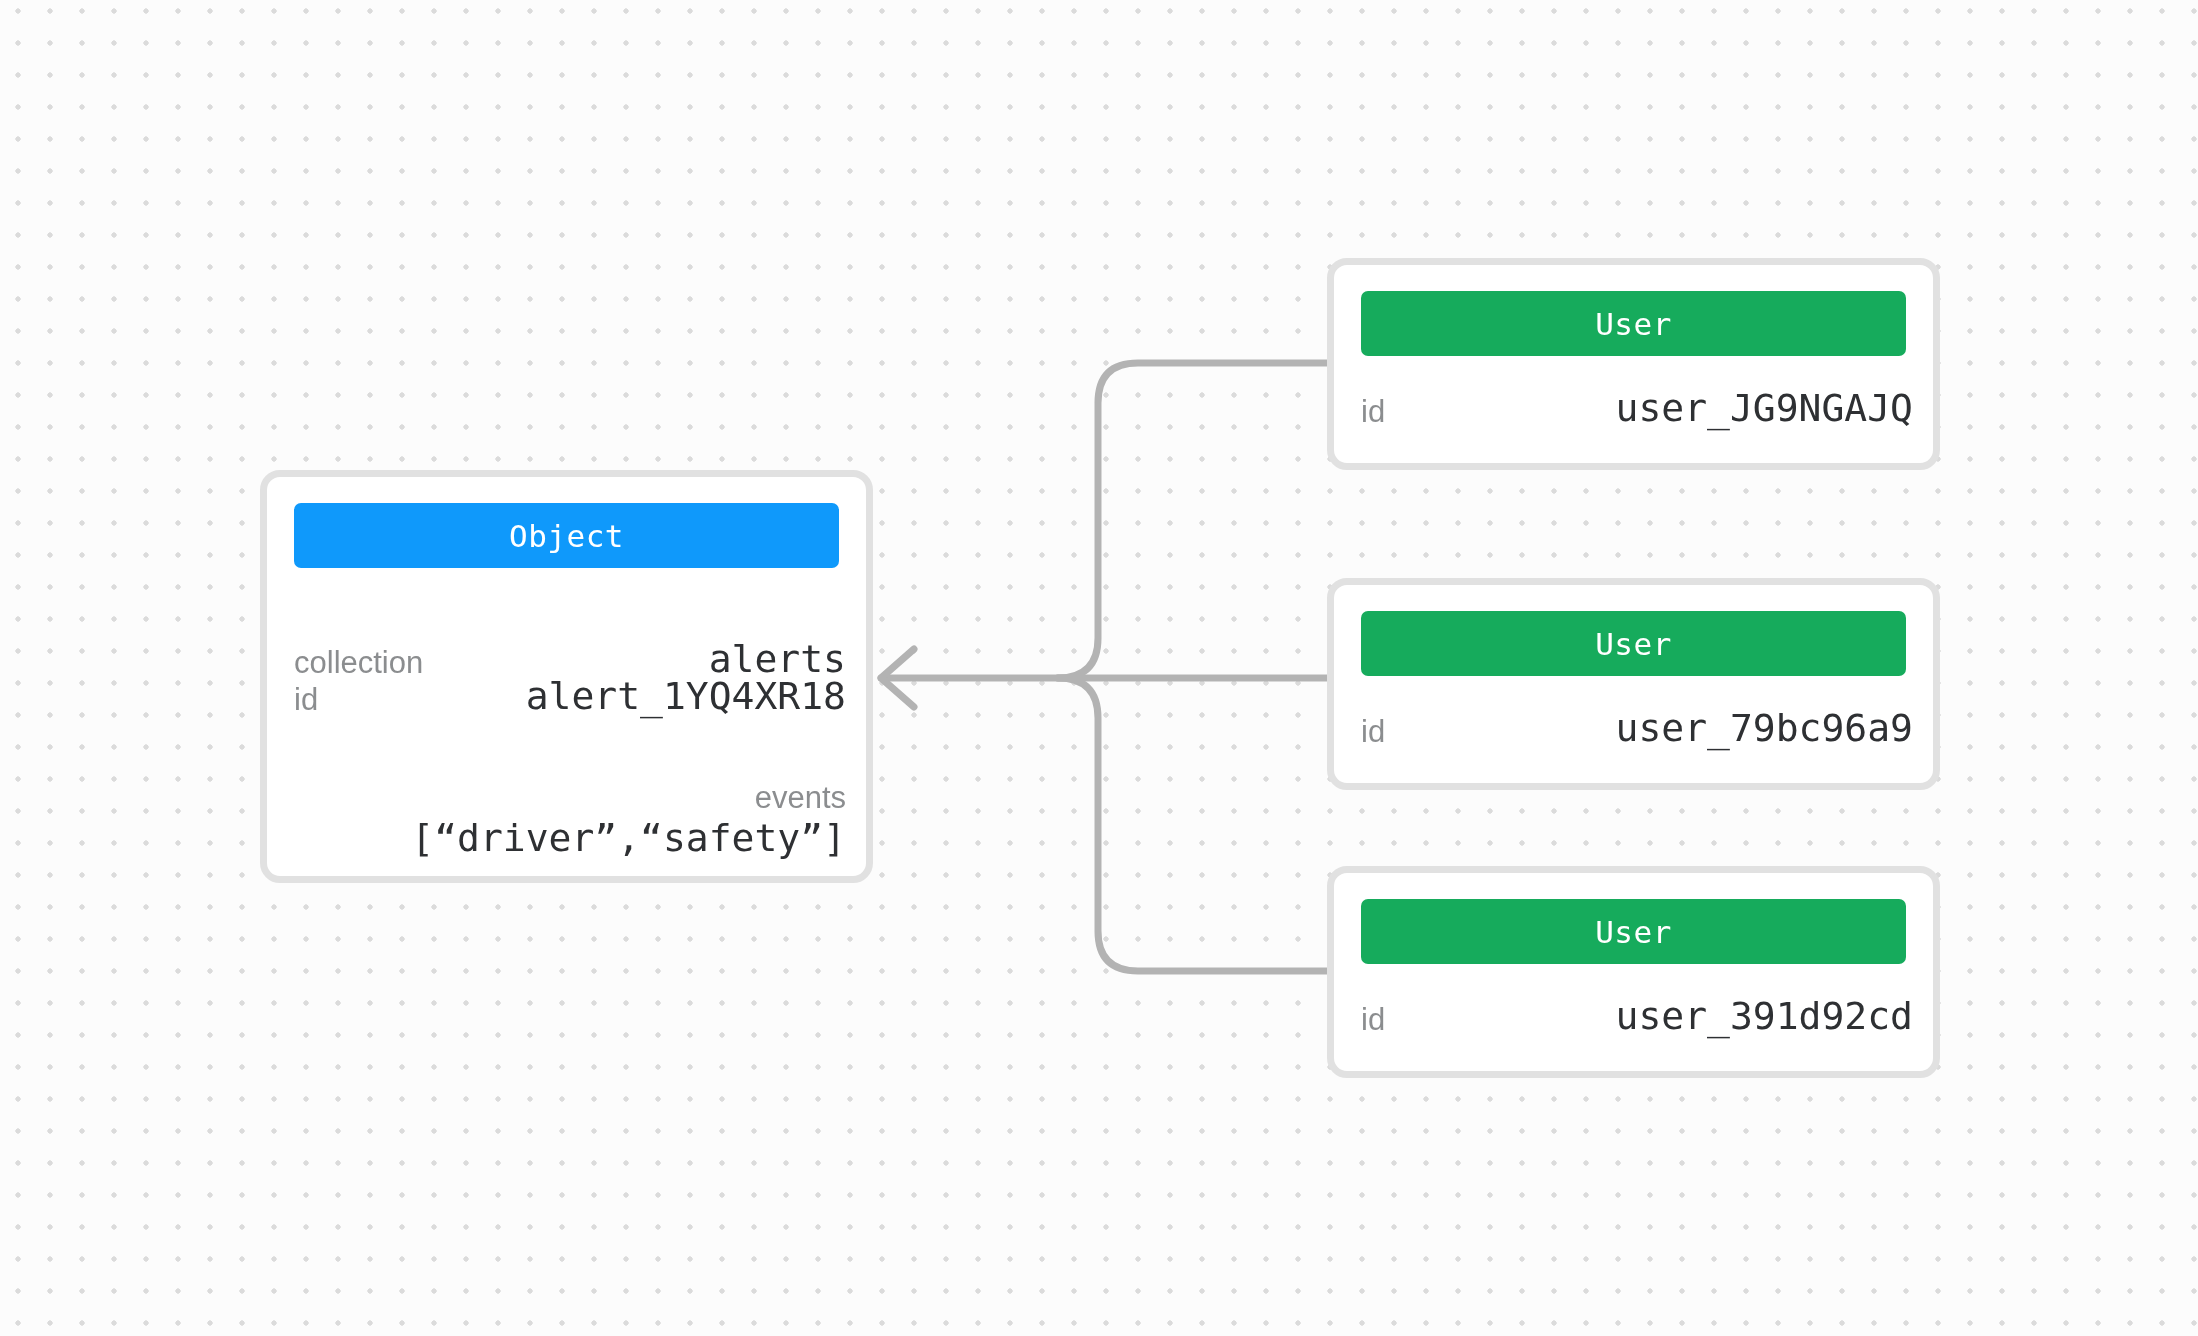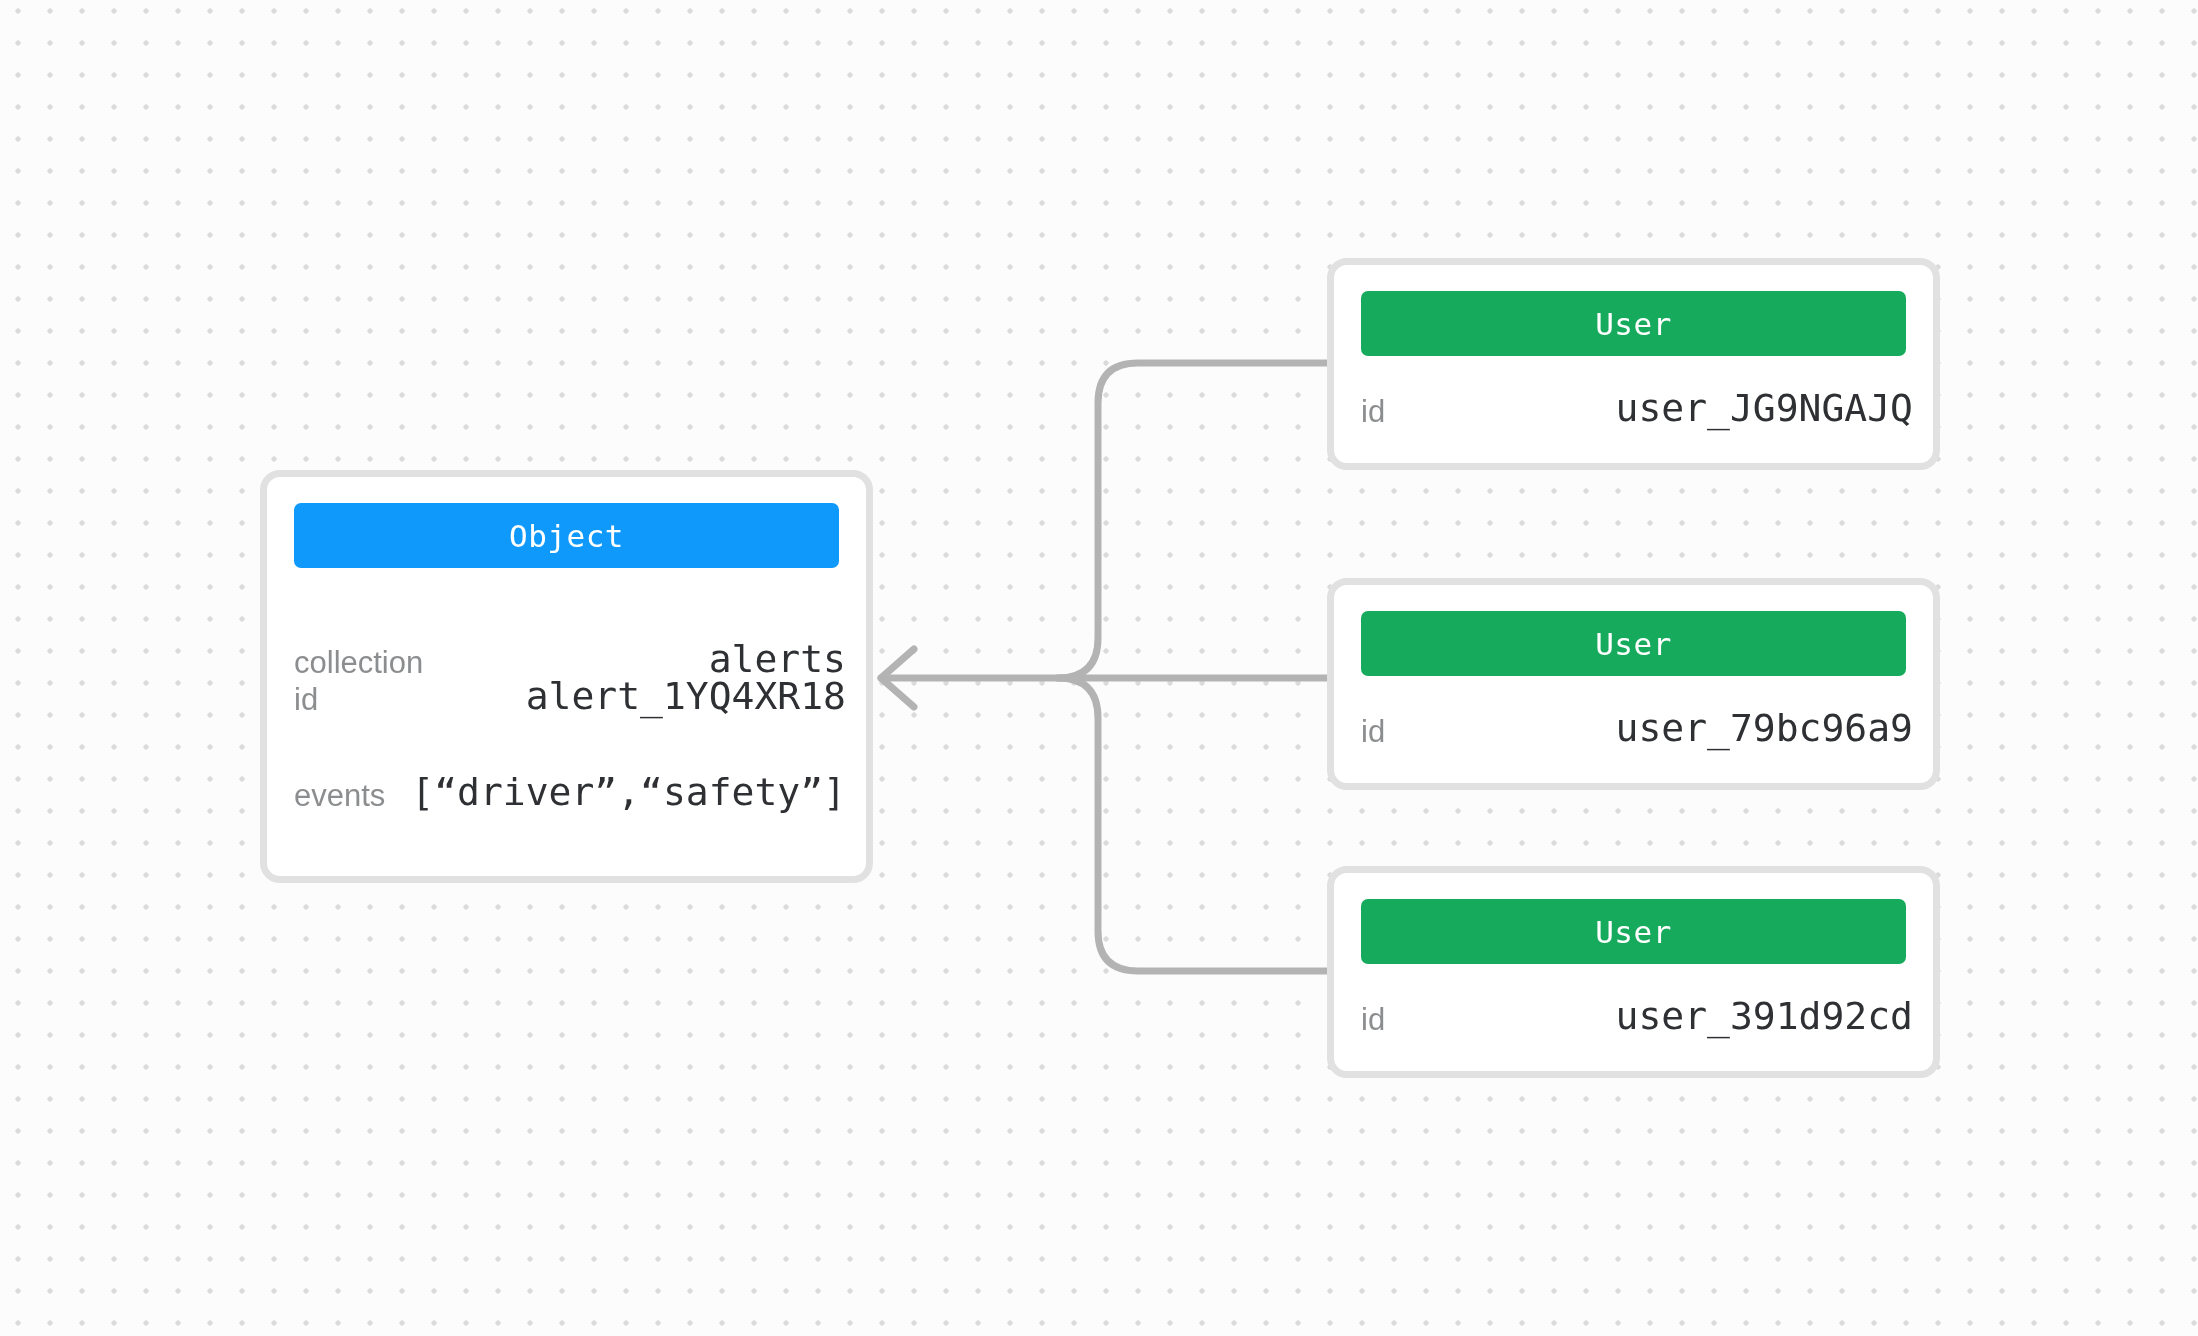--- a/index.html
+++ b/index.html
@@ -73,21 +73,21 @@
     font-family: "DejaVu Sans Mono", "Liberation Mono", monospace;
     font-size: 38px;
     font-weight: 500;
     color: #2E3033;
     white-space: pre;
   }
   
   .object-card .row-0 { top: 138px; margin-top: 32px; }
   .object-card .row-1 { top: 207px; }
   .object-card .row-2 { top: 255px; }
-  .object-card .row-3 { top: 303px; }
+  .object-card .row-3 { top: 303px; flex-direction: column; }
   
   .user-card .row-0 { top: 131px; }
 
   .object-card { left: 260px; top: 470px; width: 613px; height: 413px; }
   .user-card-1 { left: 1327px; top: 258px; width: 613px; height: 212px; }
   .user-card-2 { left: 1327px; top: 578px; width: 613px; height: 212px; }
   .user-card-3 { left: 1327px; top: 866px; width: 613px; height: 212px; }
 </style>
 </head>
 <body>

